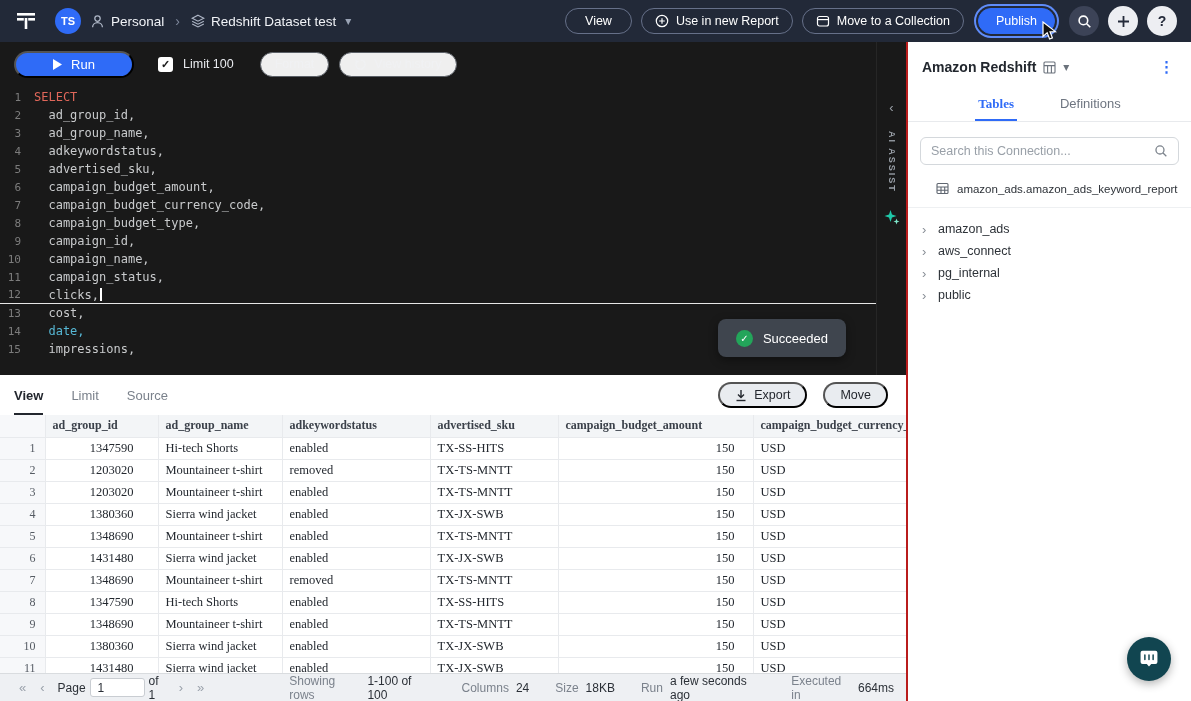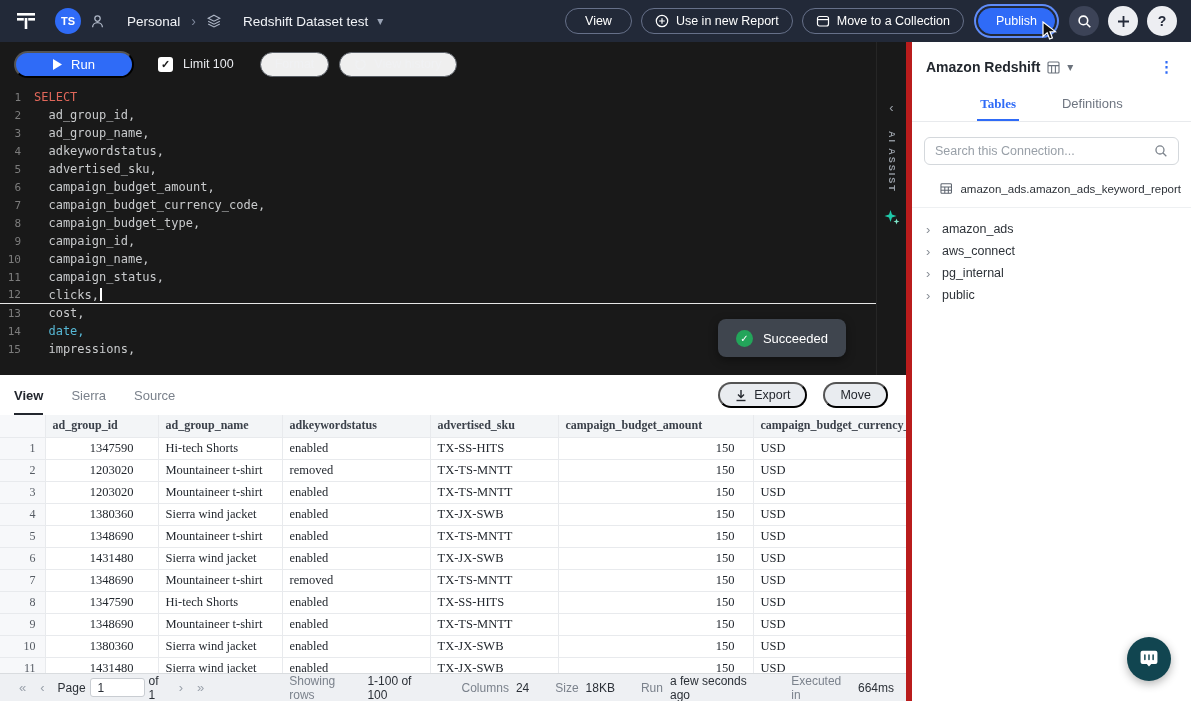--- a/index.html
+++ b/index.html
@@ -3,21 +3,21 @@
 <meta charset="utf-8">
 <style>
   * { box-sizing: border-box; margin: 0; padding: 0; }
   html,body { width:1191px; height:701px; overflow:hidden; }
   body { font-family:"Liberation Sans",sans-serif; background:#fff; position:relative; }
 
   
   .topbar { height:42px; background:#222938; display:flex; align-items:center; padding:0 14px; gap:9px; }
   .logo { width:24px; height:22px; display:flex; align-items:center; justify-content:center; }
   .avatar { width:26px; height:26px; border-radius:50%; background:#2f6bf7; color:#fff; font-size:11px; font-weight:700; display:flex; align-items:center; justify-content:center; margin-left:8px; }
-  .crumb { color:#f1f3f7; font-size:13.5px; display:flex; align-items:center; gap:22px; }
+  .crumb { color:#f1f3f7; font-size:13.5px; display:flex; align-items:center; gap:6px; }
   .crumb-sep { color:#7e879c; font-size:14px; padding:0 2px; }
   .chev { color:#9aa3b5; font-size:12px; }
   .tb-right { margin-left:auto; display:flex; align-items:center; gap:9px; }
   .pill { height:26px; border:1px solid #667089; border-radius:13px; color:#fff; font-size:12.5px; display:flex; align-items:center; gap:7px; padding:0 13px; background:transparent; cursor:pointer; white-space:nowrap; }
   .pill.publish { background:#2f6bf7; border:1px solid #2f6bf7; box-shadow:0 0 0 2px #222938, 0 0 0 4px #5f8cf9; margin:0 5px; padding:0 17px; }
   .circle-btn { width:30px; height:30px; border-radius:50%; display:flex; align-items:center; justify-content:center; cursor:pointer; }
   .circle-btn.dark { background:#3c4357; }
   .circle-btn.light { background:#edeef2; color:#242a3a; font-size:14px; font-weight:700; }
 
   
@@ -67,21 +67,21 @@
   .statusbar { height:28px; background:#eef0f3; border-top:1px solid #d9dcdf; display:flex; align-items:center; font-size:12px; padding:0 12px; flex:none; }
   .pg-btn { color:#9aa1ab; font-size:13px; padding:0 7px; cursor:pointer; }
   .sb-page-label { color:#2b3037; margin:0 4px 0 6px; }
   .page-input { width:55px; height:19px; border:1px solid #c9cdd2; border-radius:3px; background:#fff; font-size:12px; padding:0 7px; font-family:"Liberation Sans",sans-serif; color:#2b3037; }
   .sb-of { color:#2b3037; margin:0 4px; }
   .sb-label { color:#7b828c; }
   .sb-value { color:#2b3037; margin-left:7px; }
   .gap-a { margin-left:78px; } .gap-b { margin-left:30px; } .gap-c { margin-left:26px; }
 
   
-  .sidebar { width:285px; border-left:6px solid #b91c1c; background:#fff; display:flex; flex-direction:column; }
+  .sidebar { width:285px; border-left:2px solid #b91c1c; background:#fff; display:flex; flex-direction:column; }
   .sb-head { display:flex; align-items:center; gap:7px; padding:16px 14px 2px 14px; }
   .sb-title { font-size:14px; font-weight:700; color:#22272e; }
   .kebab { margin-left:auto; color:#2f6bf7; font-size:15px; font-weight:700; cursor:pointer; padding:0 3px; }
   .sb-tabs { display:flex; justify-content:center; gap:40px; height:36px; border-bottom:1px solid #e8eaed; margin-top:8px; }
   .sb-tab { font-size:13px; color:#6e7580; display:flex; align-items:center; position:relative; cursor:pointer; padding:0 3px; }
   .sb-tab.active { color:#2f6bf7; font-weight:700;font-family:Liberation Serif, serif; }
   .sb-tab.active::after { content:""; position:absolute; left:0; right:0; bottom:0; height:2.5px; background:#2f6bf7; }
   .sb-search { margin:15px 12px 11px 12px; height:28px; border:1px solid #d4d8dc; border-radius:6px; display:flex; align-items:center; padding:0 10px; gap:8px; }
   .sb-search input { flex:1; border:none; outline:none; font-size:12.5px; color:#2d3238; font-family:"Liberation Sans",sans-serif; background:transparent; }
   .sb-search input::placeholder { color:#99a0a8; }
@@ -267,21 +267,21 @@
         <span class="toast-check">
           <span>✓</span>
         </span>
         <span>Succeeded</span>
       </div>
     </div>
 
     <div class="results">
       <div class="res-tabs">
         <span class="res-tab active">View</span>
-        <span class="res-tab">Sierra</span>
+        <span class="res-tab">Limit</span>
         <span class="res-tab">Source</span>
         <div class="res-actions">
           <button class="res-btn">
             <svg width="12" height="13" viewBox="0 0 12 13">
                 <path d="M6 1v7 M3 5.5 L6 8.5 9 5.5" fill="none" stroke="#23272e" stroke-width="1.4"></path>
                 <path d="M1.5 11.5h9" stroke="#23272e" stroke-width="1.4"></path>
               </svg>
             <span>Export</span>
           </button>
           <button class="res-btn">

